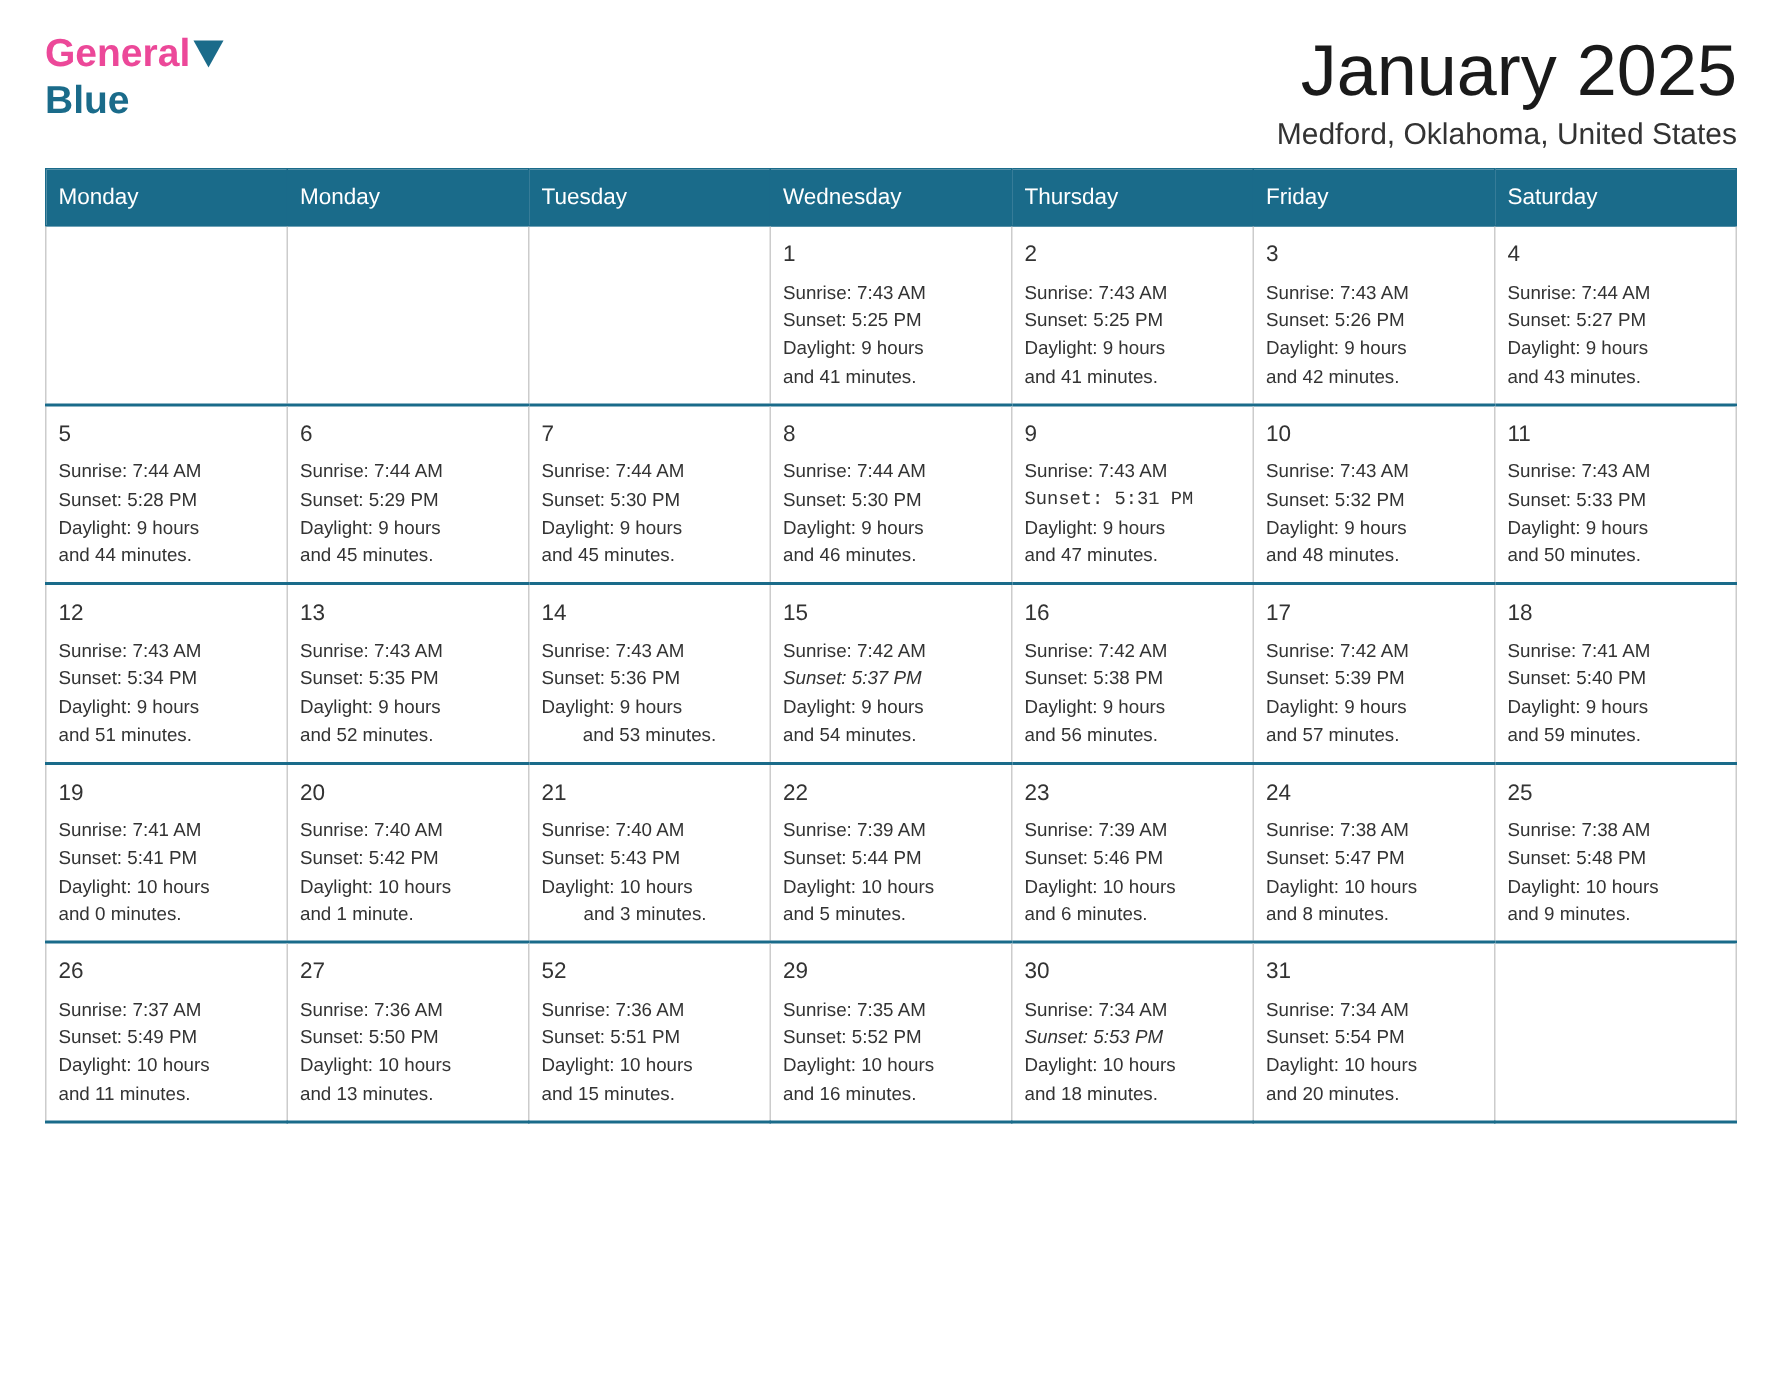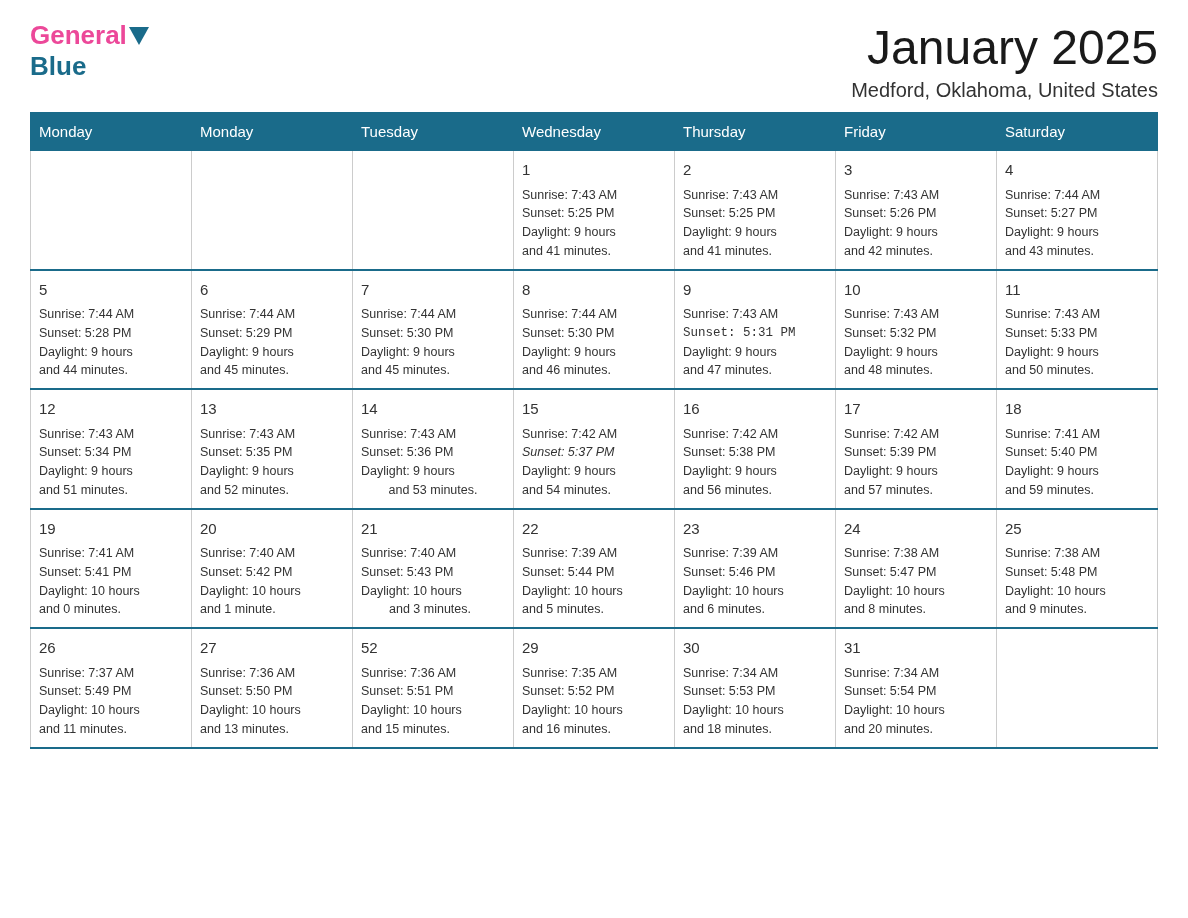--- a/index.html
+++ b/index.html
@@ -340,21 +340,21 @@
         <td>
           <span class="day-number">29</span>
           <span style="display: block;">Sunrise: 7:35 AM</span>
           <span style="display: block;">Sunset: 5:52 PM</span>
           <span style="display: block;">Daylight: 10 hours</span>
           <span style="display: block;">and 16 minutes.</span>
         </td>
         <td>
           <span class="day-number">30</span>
           <span style="display: block;">Sunrise: 7:34 AM</span>
-          <span style="display: block;">Sunset: 5:53 PM</span>
+          <span style="display: block; font-style: italic;">Sunset: 5:53 PM</span>
           <span style="display: block;">Daylight: 10 hours</span>
           <span style="display: block;">and 18 minutes.</span>
         </td>
         <td>
           <span class="day-number">31</span>
           <span style="display: block;">Sunrise: 7:34 AM</span>
           <span style="display: block;">Sunset: 5:54 PM</span>
           <span style="display: block;">Daylight: 10 hours</span>
           <span style="display: block;">and 20 minutes.</span>
         </td>

